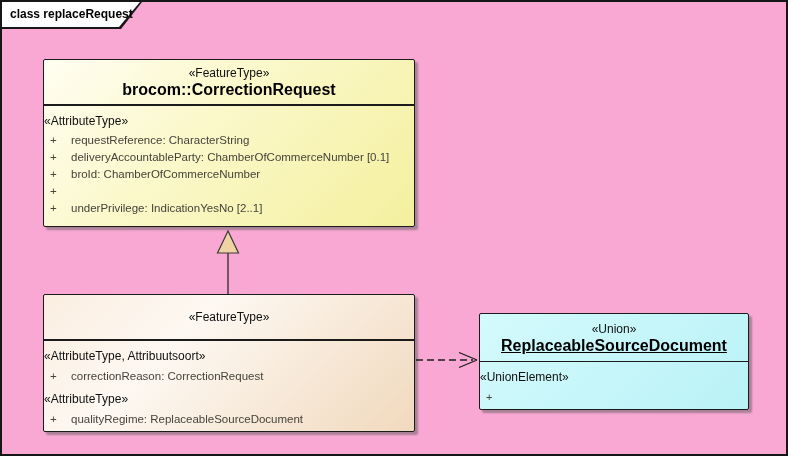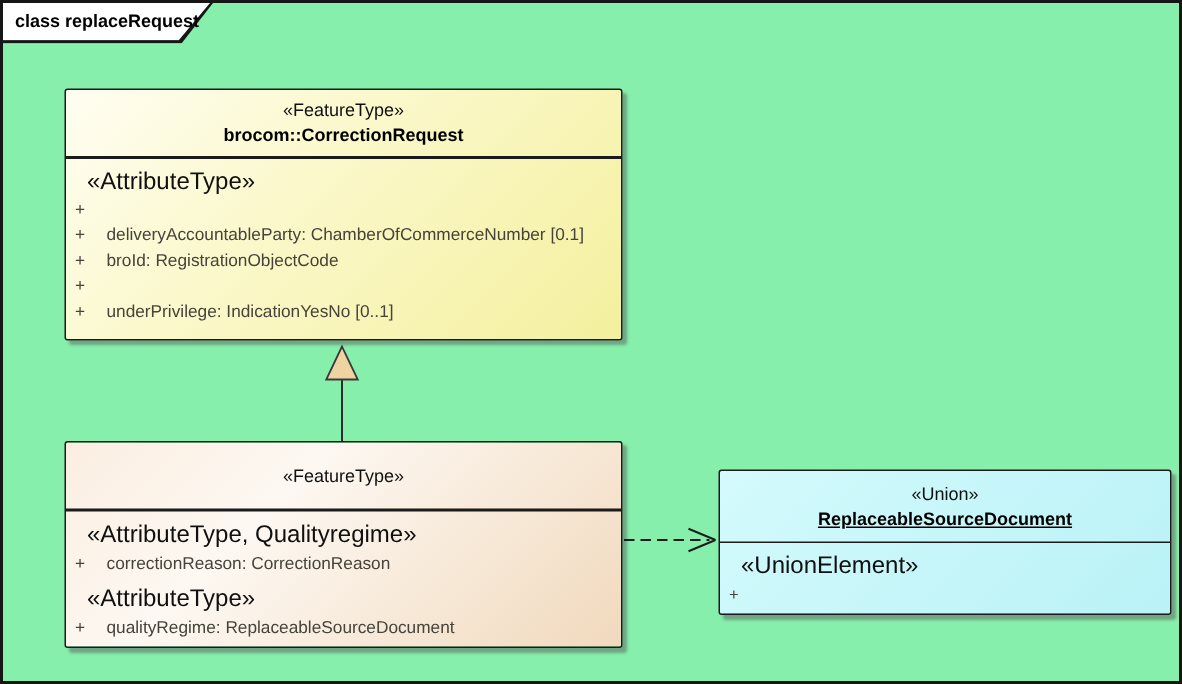--- a/index.html
+++ b/index.html
@@ -1,48 +1,48 @@
 <!DOCTYPE html>
 <html><head>
 <meta charset="utf-8">
 <style>
   html,body{margin:0;padding:0;background:#e8e8e8;}
   .canvas{
-    position:relative;width:788px;height:456px;background:#86efac;
+    position:relative;width:788px;height:456px;background:#f9a8d4;
     box-sizing:border-box;border:2px solid #161616;overflow:hidden;
     font-family:"Liberation Sans", sans-serif;
   }
   
   .tab{position:absolute;top:0;left:0;width:140px;height:27px;background:#161616;
        clip-path:polygon(0 0,100% 0,calc(100% - 21px) 100%,0 100%);}
   .tab-inner{position:absolute;top:0;left:0;width:138px;height:25px;background:#ffffff;
        clip-path:polygon(0 0,100% 0,calc(100% - 21px) 100%,0 100%);}
   .tab-label{position:absolute;top:5px;left:8px;font-size:12px;font-weight:bold;color:#000;white-space:nowrap;}
   
   .cls{position:absolute;box-sizing:border-box;border:1.5px solid #1b1b1b;border-radius:2px;
        box-shadow:3px 3px 2px rgba(90,90,90,0.5);}
   .cls-header{box-sizing:border-box;display:flex;flex-direction:column;justify-content:center;
        align-items:center;border-bottom:2px solid #1b1b1b;}
   .stereo{font-size:12px;color:#101010;line-height:16px;}
-  .cls-name{font-size:12px;font-weight:bold;color:#000;line-height:18px;}
+  .cls-name{font-size:16px;font-weight:bold;color:#000;line-height:18px;}
   .cls-name.u{text-decoration:underline;}
   .cls-body{box-sizing:border-box;padding-top:7px;}
-  .section-title{font-size:16px;color:#101010;padding-left:14px;line-height:17px;margin-bottom:2px;}
+  .section-title{font-size:12px;color:#101010;line-height:17px;margin-bottom:2px;}
   .attr-row{display:flex;font-size:11.5px;color:#45433a;line-height:17px;}
   .attr-row .vis{flex:none;width:21px;padding-left:6px;}
   .attr-row .attr-text{white-space:nowrap;}
   .gap{height:5px;}
   #box-correction{left:41px;top:57px;width:372px;height:168px;
       background:linear-gradient(135deg,#fffef2 0%,#fbf8cc 40%,#f4f09e 100%);}
   #box-correction .cls-header{height:46px;}
   #box-replace{left:41px;top:292px;width:372px;height:138px;
       background:linear-gradient(135deg,#fbeee1 0%,#fdf8f2 35%,#f1d9bd 100%);}
   #box-replace .cls-header{height:46px;}
   #box-replace .attr-row{line-height:19px;}
-  #box-union{left:477px;top:311px;width:302px;height:97px;
+  #box-union{left:477px;top:311px;width:270px;height:97px;
       background:linear-gradient(135deg,#d4fafc 0%,#b9f2f7 100%);}
   #box-union .cls-header{height:48px;border-bottom-width:1.5px;}
   #box-union .attr-row{font-size:11px;letter-spacing:-0.2px;line-height:18px;}
   
   .connectors{position:absolute;left:0;top:0;pointer-events:none;}
 </style>
 </head>
 <body>
 
 <div class="canvas">
@@ -54,48 +54,49 @@
 
   <div class="cls" id="box-correction">
     <div class="cls-header">
       <div class="stereo">«FeatureType»</div>
       <div class="cls-name">brocom::CorrectionRequest</div>
     </div>
     <div class="cls-body">
       <div class="section-title">«AttributeType»</div>
       <div class="attr-row">
         <span class="vis">+</span>
+        <span class="attr-text">requestReference: CharacterString</span>
       </div>
       <div class="attr-row">
         <span class="vis">+</span>
         <span class="attr-text">deliveryAccountableParty: ChamberOfCommerceNumber [0.1]</span>
       </div>
       <div class="attr-row">
         <span class="vis">+</span>
-        <span class="attr-text">broId: RegistrationObjectCode</span>
+        <span class="attr-text">broId: ChamberOfCommerceNumber</span>
       </div>
       <div class="attr-row">
         <span class="vis">+</span>
       </div>
       <div class="attr-row">
         <span class="vis">+</span>
-        <span class="attr-text">underPrivilege: IndicationYesNo [0..1]</span>
+        <span class="attr-text">underPrivilege: IndicationYesNo [2..1]</span>
       </div>
     </div>
   </div>
 
   <div class="cls" id="box-replace">
     <div class="cls-header">
       <div class="stereo">«FeatureType»</div>
     </div>
     <div class="cls-body">
-      <div class="section-title">«AttributeType, Qualityregime»</div>
+      <div class="section-title">«AttributeType, Attribuutsoort»</div>
       <div class="attr-row">
         <span class="vis">+</span>
-        <span class="attr-text">correctionReason: CorrectionReason</span>
+        <span class="attr-text">correctionReason: CorrectionRequest</span>
       </div>
       <div class="gap"></div>
       <div class="section-title">«AttributeType»</div>
       <div class="attr-row">
         <span class="vis">+</span>
         <span class="attr-text">qualityRegime: ReplaceableSourceDocument</span>
       </div>
     </div>
   </div>
 

